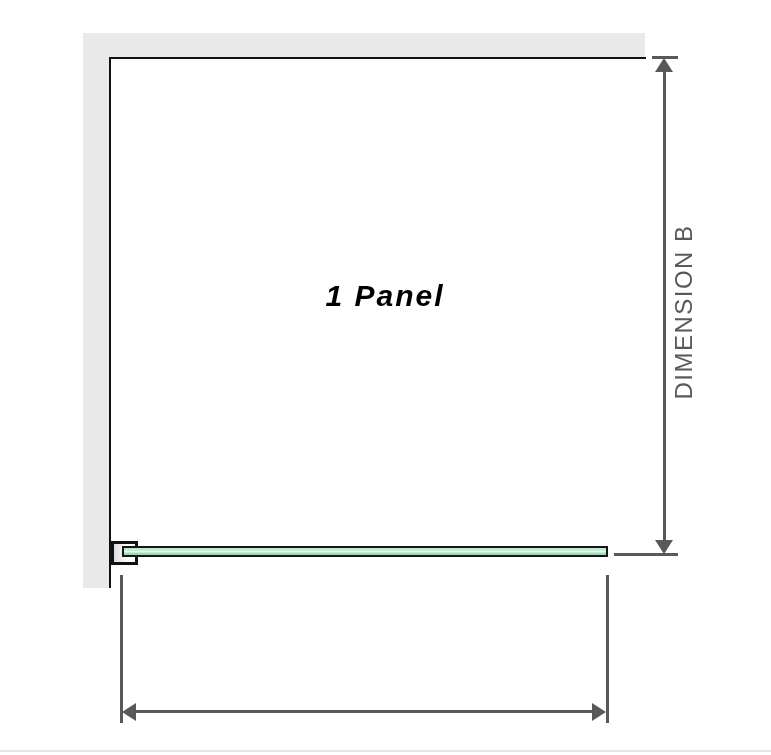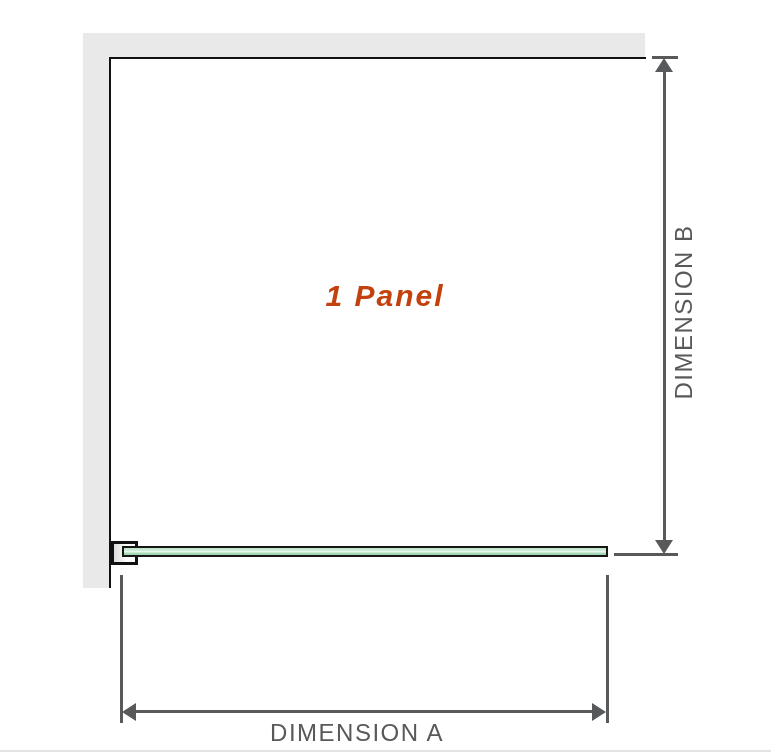--- a/index.html
+++ b/index.html
@@ -42,21 +42,21 @@
 
   
   .panel-label {
     position: absolute;
     left: 385px; top: 296px;
     transform: translate(-50%, -50%);
     font-size: 30px;
     font-style: italic;
     font-weight: bold;
     letter-spacing: 2px;
-    color: #c2410c;
+    color: #000000;
     white-space: nowrap;
   }
 
   
   .glass-panel {
     position: absolute;
     left: 122px; top: 546px;
     width: 486px; height: 11px;
     box-sizing: border-box;
     border: 2px solid #161616;
@@ -173,17 +173,16 @@
   <div class="dim-line-v"></div>
   <div class="arrowhead arrow-up"></div>
   <div class="arrowhead arrow-down"></div>
   <div class="dim-label dim-label-b">DIMENSION B</div>
 
   <div class="tick ext-a-left"></div>
   <div class="tick ext-a-right"></div>
   <div class="dim-line-h"></div>
   <div class="arrowhead arrow-left"></div>
   <div class="arrowhead arrow-right"></div>
-  <div class="dim-label dim-label-a">DIMENSION A</div>
 
   <div class="bottom-divider"></div>
 
 </div>
 
 </body></html>

